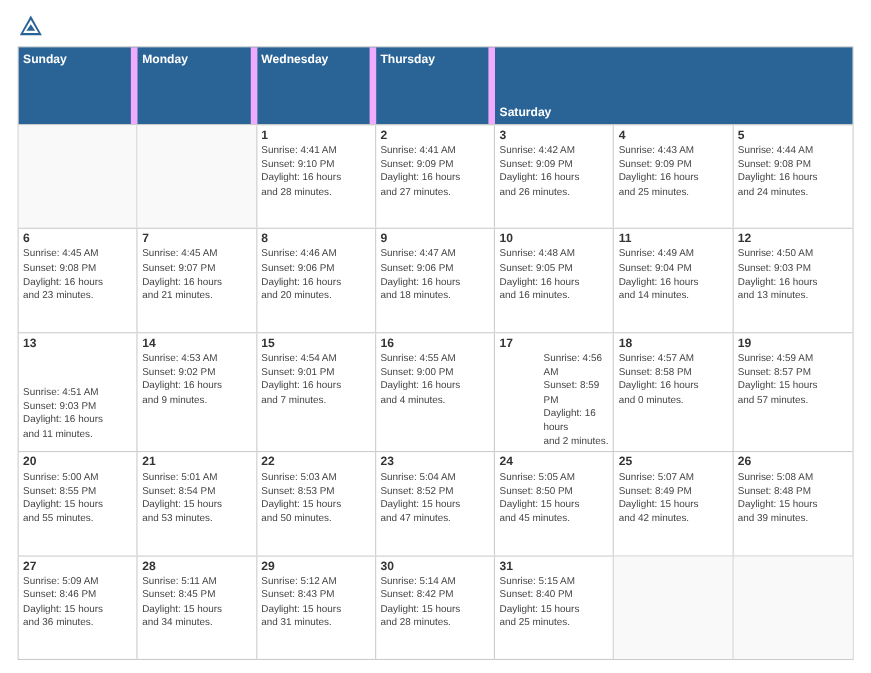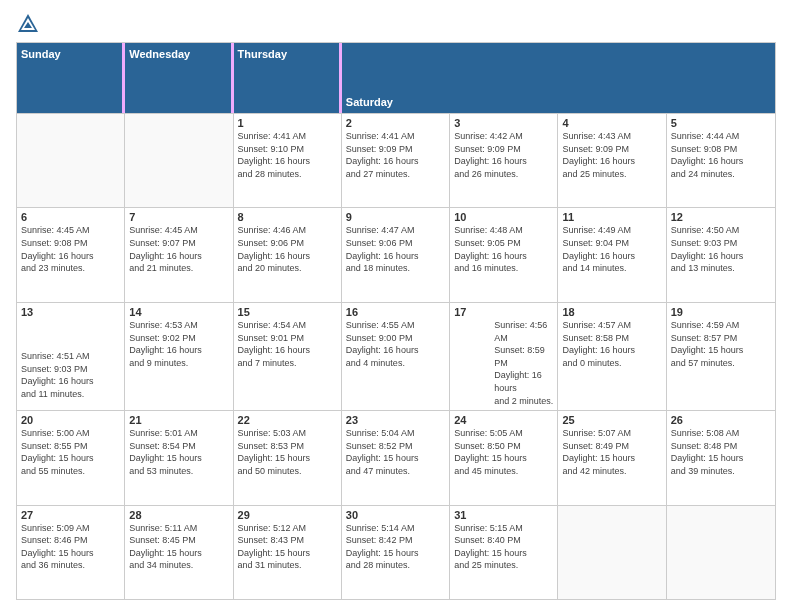--- a/index.html
+++ b/index.html
@@ -71,21 +71,21 @@
       display: grid;
       grid-template-columns: repeat(7, 1fr);
       background: #2a6496;
     }
     .cal-header-cell {
       color: #fff;
       font-size: 11px;
       font-weight: bold;
       padding: 5px 4px;
       text-align: left;
-      border-right: 3px solid #f0abfc;
+      border-right: 6px solid #f0abfc;
     }
     .cal-header-cell:last-child { border-right: none; margin-top: 48px; }
     .cal-body {
       flex: 1;
       display: flex;
       flex-direction: column;
     }
     .cal-row {
       display: grid;
       grid-template-columns: repeat(7, 1fr);
@@ -134,20 +134,21 @@
     </div>
     <div class="title-block">
       <div class="month-year"></div>
       <div class="location"></div>
     </div>
   </div>
 
   <div class="calendar">
     <div class="cal-header">
     <div class="cal-header-cell">Sunday</div>
+        <div class="cal-header-cell">Monday</div>
         <div class="cal-header-cell">Wednesday</div>
         <div class="cal-header-cell">Thursday</div>
         <div class="cal-header-cell">Saturday</div>
       </div>
     <div class="cal-body">
     <div class="cal-row">
           <div class="cal-cell empty"></div>
           <div class="cal-cell empty"></div>
           <div class="cal-cell">
             <span class="cell-day">1</span>

